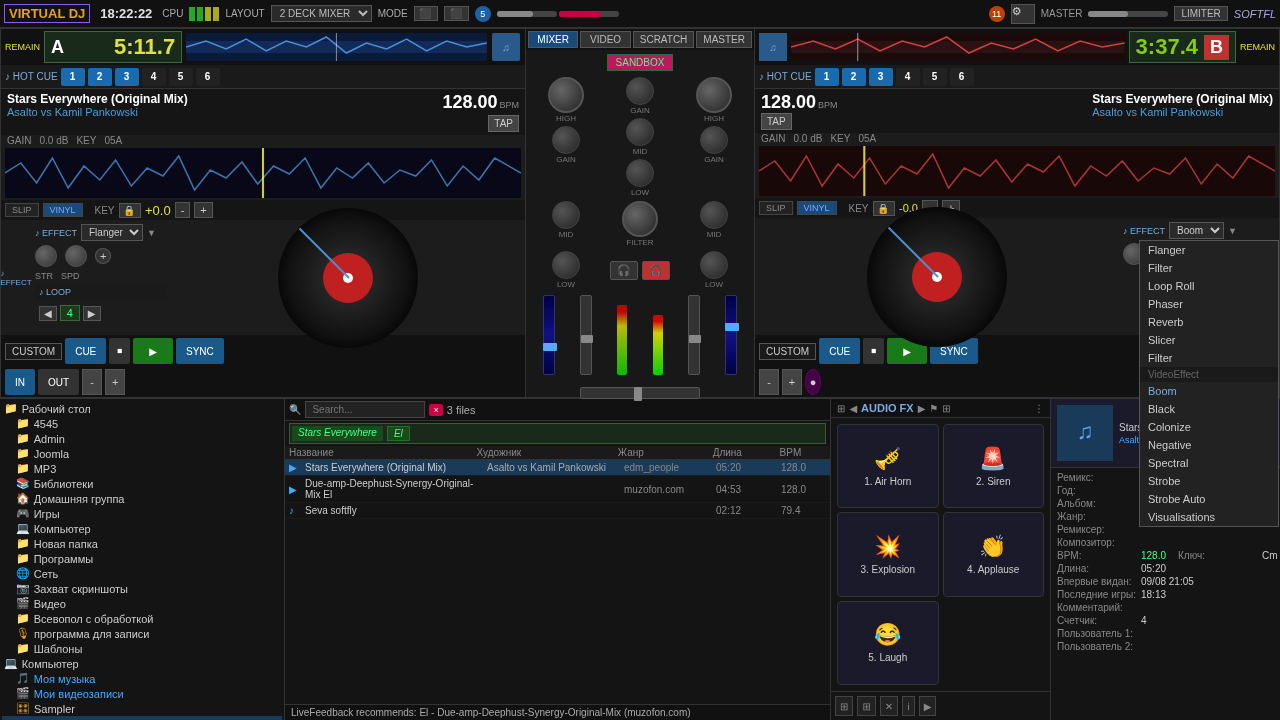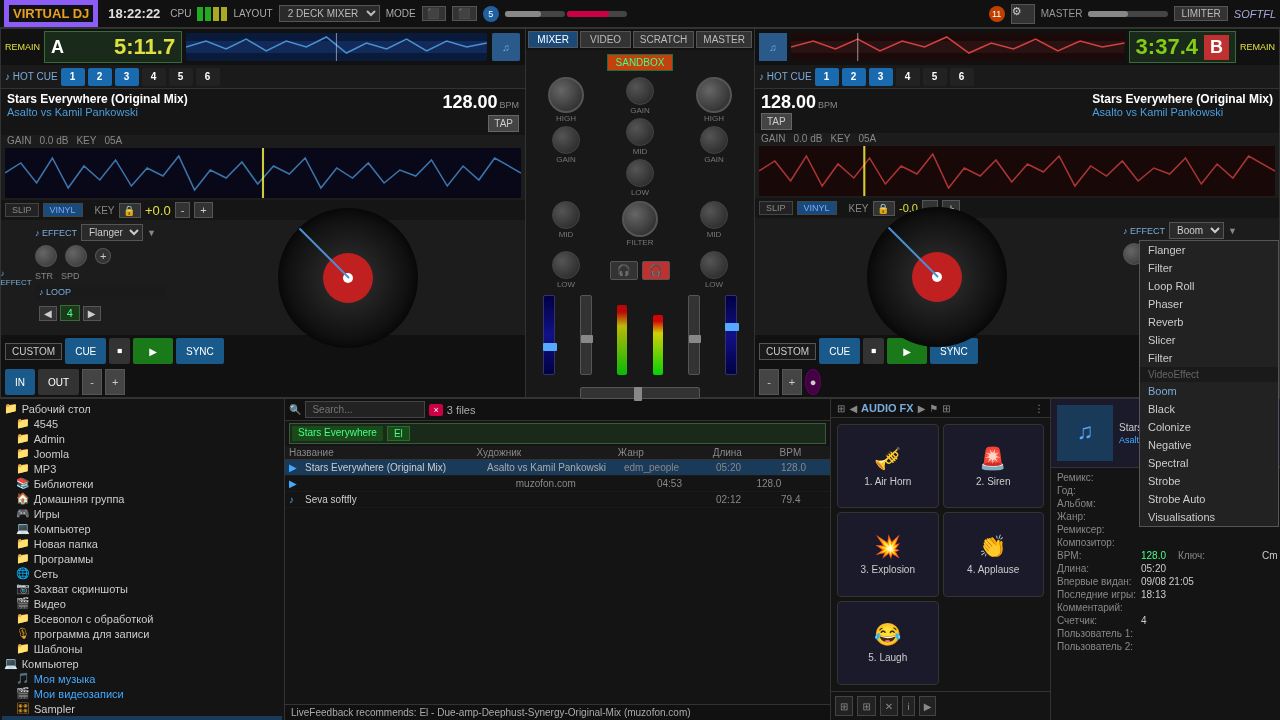--- a/index.html
+++ b/index.html
@@ -1,20 +1,20 @@
 <!DOCTYPE html>
 <html><head>
   <meta charset="utf-8">
   <style>
     * { margin: 0; padding: 0; box-sizing: border-box; }
     body { width: 1280px; height: 720px; background: #1a1a1a; font-family: Arial, sans-serif; overflow: hidden; color: #ccc; font-size: 11px; }
 
     
     #topbar { display: flex; align-items: center; background: #111; height: 28px; border-bottom: 1px solid #333; padding: 0 4px; gap: 6px; }
-    .logo { color: #e8a020; font-weight: bold; font-size: 13px; border: 5px solid #8b5cf6; padding: 1px 4px; }
+    .logo { color: #e8a020; font-weight: bold; font-size: 13px; border: 1px solid #8b5cf6; padding: 1px 4px; }
     .time-display { color: #e0e0e0; font-size: 13px; font-weight: bold; min-width: 60px; text-align: center; }
     .top-label { color: #aaa; font-size: 10px; }
     .cpu-bars { display: flex; gap: 2px; align-items: center; }
     .cpu-bar { width: 6px; height: 14px; background: #2a2; }
     .cpu-bar.yellow { background: #aa2; }
     .top-select { background: #2a2a2a; color: #bbb; border: 1px solid #555; font-size: 10px; padding: 1px 4px; }
     .mode-btn { background: #333; color: #bbb; border: 1px solid #555; padding: 1px 5px; font-size: 10px; }
     .num-badge { background: #555; color: #fff; border-radius: 50%; width: 16px; height: 16px; display: flex; align-items: center; justify-content: center; font-size: 9px; }
     .num-badge.blue { background: #2060a0; }
     .num-badge.orange { background: #c04000; }
@@ -71,21 +71,21 @@
     .mid-knob { width: 28px; height: 28px; border-radius: 50%; background: radial-gradient(circle at 35% 35%, #555, #222); border: 1px solid #444; }
     .fader-group { display: flex; flex-direction: column; align-items: center; gap: 2px; }
     .fader { width: 12px; height: 80px; background: #333; border-radius: 2px; position: relative; border: 1px solid #555; }
     .fader-thumb { width: 12px; height: 8px; background: #888; position: absolute; bottom: 40%; border-radius: 1px; }
     .fader-blue { width: 12px; height: 80px; background: linear-gradient(to top, #004, #118, #004); border: 1px solid #336; border-radius: 2px; position: relative; }
     .fader-blue-thumb { width: 14px; height: 8px; background: #5af; position: absolute; bottom: 30%; left: -1px; border-radius: 1px; }
     .cf-fader { width: 120px; height: 12px; background: #333; border-radius: 2px; position: relative; margin: 4px auto; border: 1px solid #555; }
     .cf-thumb { width: 8px; height: 14px; background: #888; position: absolute; left: 45%; top: -1px; border-radius: 1px; }
 
     
-    .sandbox-btn { background: #c2410c; color: #4f8; border: 1px solid #2a6a3a; padding: 2px 8px; font-size: 10px; margin: 2px 4px; cursor: pointer; }
+    .sandbox-btn { background: #be185d; color: #4f8; border: 1px solid #2a6a3a; padding: 2px 8px; font-size: 10px; margin: 2px 4px; cursor: pointer; }
 
     
     #browser { display: flex; height: 322px; border-top: 1px solid #333; }
     .file-tree { width: 285px; background: #141414; border-right: 1px solid #333; overflow-y: auto; padding: 2px; }
     .tree-item { display: flex; align-items: center; gap: 4px; padding: 1px 2px; cursor: pointer; }
     .tree-item.selected { background: #1a3a5a; }
     .tree-indent { padding-left: 14px; }
     .folder-icon { color: #e8a020; font-size: 11px; }
     .tree-label { font-size: 11px; color: #ccc; }
     .tree-label.special { color: #4af; }
@@ -686,21 +686,21 @@
   </div>
 
   <div class="track-list-area">
     <div class="tl-header">
       <span style="color:#888;font-size:10px;">🔍</span>
       <input class="search-box" type="text" placeholder="Search..." style="">
       <span style="background:#c04;color:#fff;padding:1px 4px;font-size:9px;border-radius:2px;">×</span>
       <span class="files-count">3 files</span>
     </div>
 
-    <div style="display:flex;background:#1a2a1a;border:1px solid #3a5a3a;margin:2px 4px;padding:2px;gap:4px;">
+    <div style="display:flex;background:#1a2a1a;border:1px solid #3a5a3a;margin:2px 4px;padding:2px;gap:4px;font-style:italic;">
       <div style="background:#1a4a1a;padding:1px 6px;font-size:10px;color:#4f8;">Stars Everywhere</div>
       <div style="background:#1a4a1a;padding:1px 6px;font-size:10px;color:#4f8;border:1px solid #2a6a2a;">El</div>
     </div>
 
     <div class="tl-cols">
       <div class="tl-col name">Название</div>
       <div class="tl-col artist">Художник</div>
       <div class="tl-col genre">Жанр</div>
       <div class="tl-col length">Длина</div>
       <div class="tl-col bpm">BPM</div>
@@ -709,20 +709,21 @@
     <div class="track-row selected">
       <span class="tr-icon">▶</span>
       <span class="tr-name">Stars Everywhere (Original Mix)</span>
       <span class="tr-artist">Asalto vs Kamil Pankowski</span>
       <span class="tr-genre">edm_people</span>
       <span class="tr-length">05:20</span>
       <span class="tr-bpm">128.0</span>
     </div>
     <div class="track-row">
       <span class="tr-icon">▶</span>
+      <span class="tr-name">Due-amp-Deephust-Synergy-Original-Mix El</span>
       <span class="tr-artist"></span>
       <span class="tr-genre">muzofon.com</span>
       <span class="tr-length">04:53</span>
       <span class="tr-bpm">128.0</span>
     </div>
     <div class="track-row">
       <span class="tr-icon">♪</span>
       <span class="tr-name">Seva softfly</span>
       <span class="tr-artist"></span>
       <span class="tr-genre"></span>

